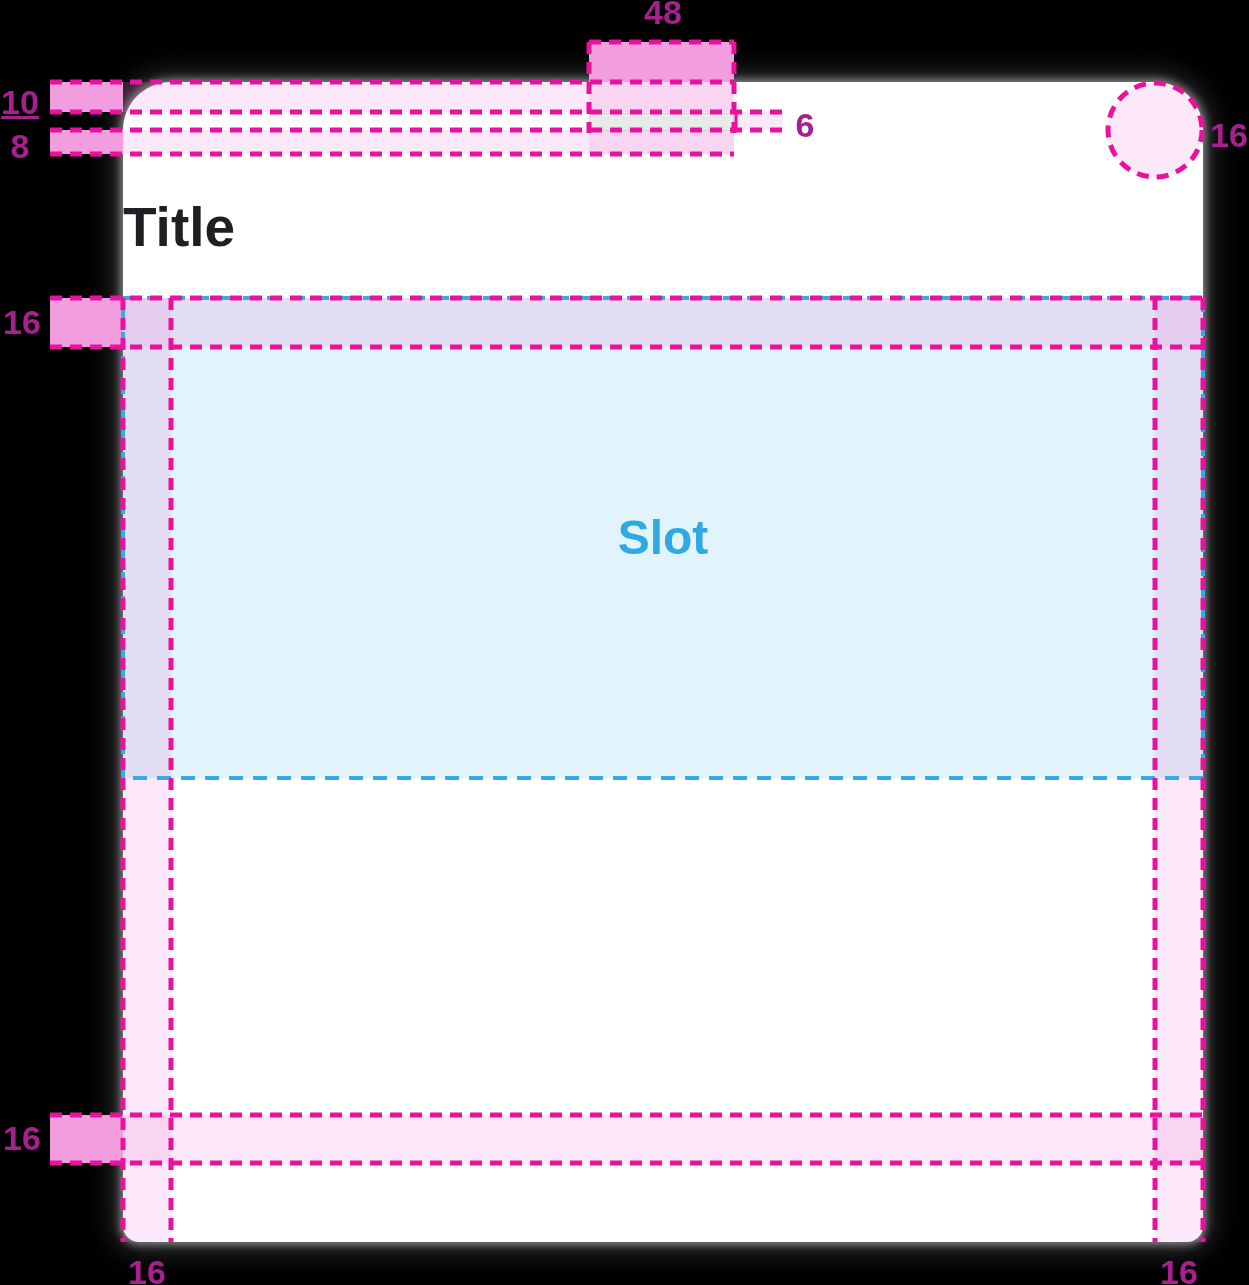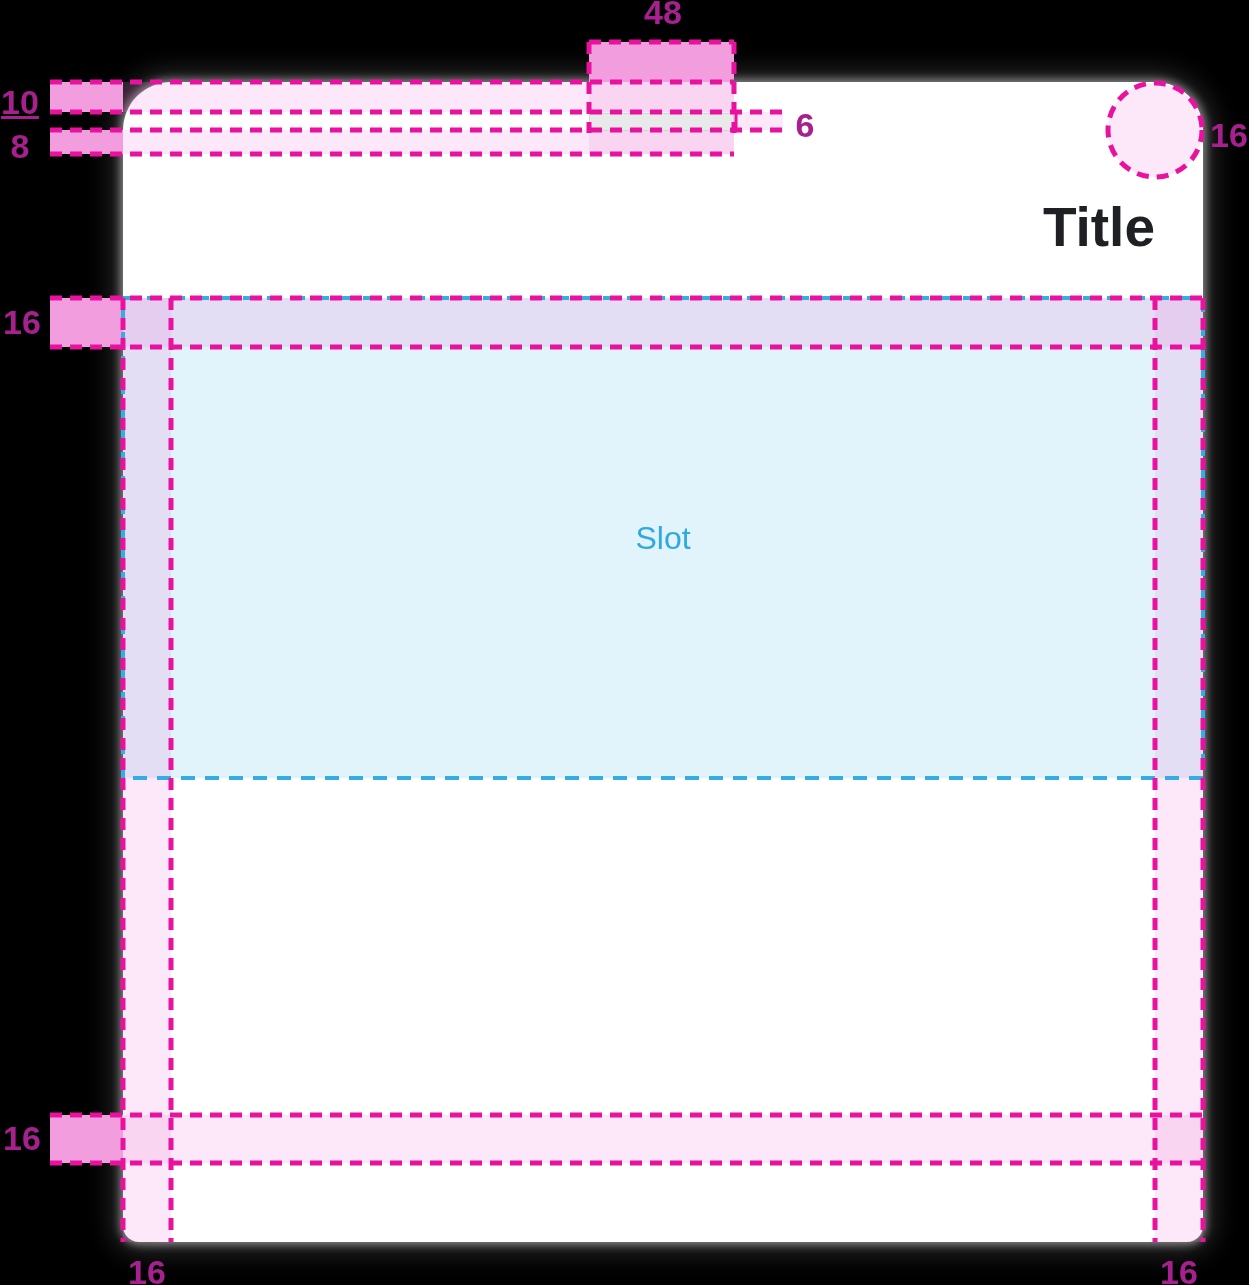--- a/index.html
+++ b/index.html
@@ -7,24 +7,24 @@
          font-family:"Liberation Sans","DejaVu Sans",sans-serif;}
   .layer{position:absolute;left:0;top:0;}
   
   .card{position:absolute;left:123px;top:82px;width:1080px;height:1160px;background:var(--sheet);
         border-radius:48px 48px 16px 16px;
         box-shadow:0 0 9px 3px rgba(255,255,255,.45), 0 0 26px 11px rgba(255,255,255,.16);}
   
   .handle{position:absolute;left:589px;top:113px;width:145px;height:18px;background:var(--handle-fill);
           border:1px solid #d3d5d5;border-radius:3px;box-sizing:border-box;}
   
-  .title{position:absolute;left:123px;top:198px;width:1032px;text-align:right;
+  .title{position:absolute;left:123px;top:198px;width:1032px;text-align:left;
          font-size:55px;font-weight:bold;color:var(--title-text);line-height:58px;}
   .slot-label{position:absolute;left:123px;top:512px;width:1080px;text-align:center;
-              font-size:32px;font-weight:normal;color:var(--slot-text);line-height:52px;}
+              font-size:48px;font-weight:bold;color:var(--slot-text);line-height:52px;}
   .mlabel{position:absolute;height:40px;line-height:40px;font-size:34px;font-weight:bold;
           color:var(--label);text-align:center;}
   
   .f-solid{fill:var(--band-pink);}
   .f-pink{fill:var(--band-pink-translucent);}
   .f-blue{fill:var(--slot-fill);}
   .s-pink{stroke:var(--dash-pink);stroke-width:5;stroke-dasharray:12 8;fill:none;}
   .s-pink-solid{stroke:var(--dash-pink);stroke-width:3;fill:none;}
   .s-blue{stroke:var(--dash-blue);stroke-width:4;stroke-dasharray:14 10;fill:none;}
 </style>

